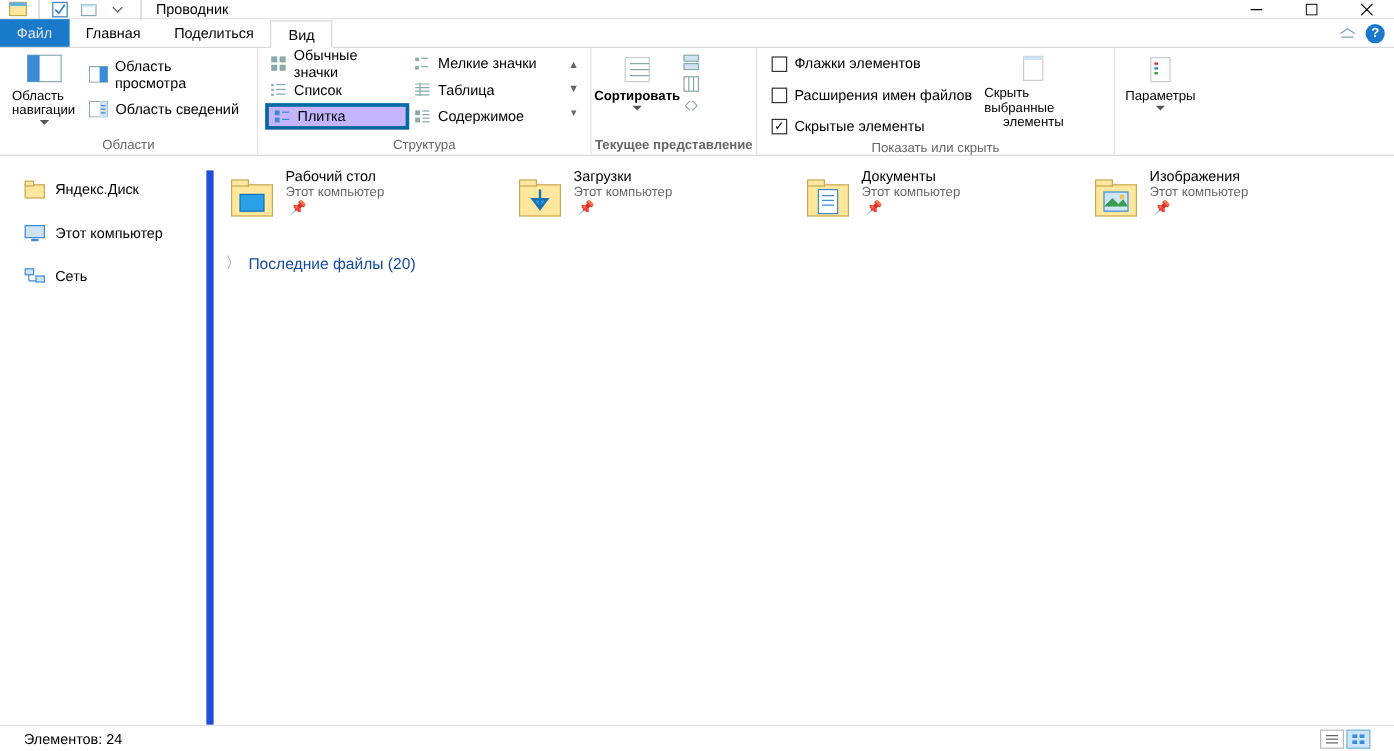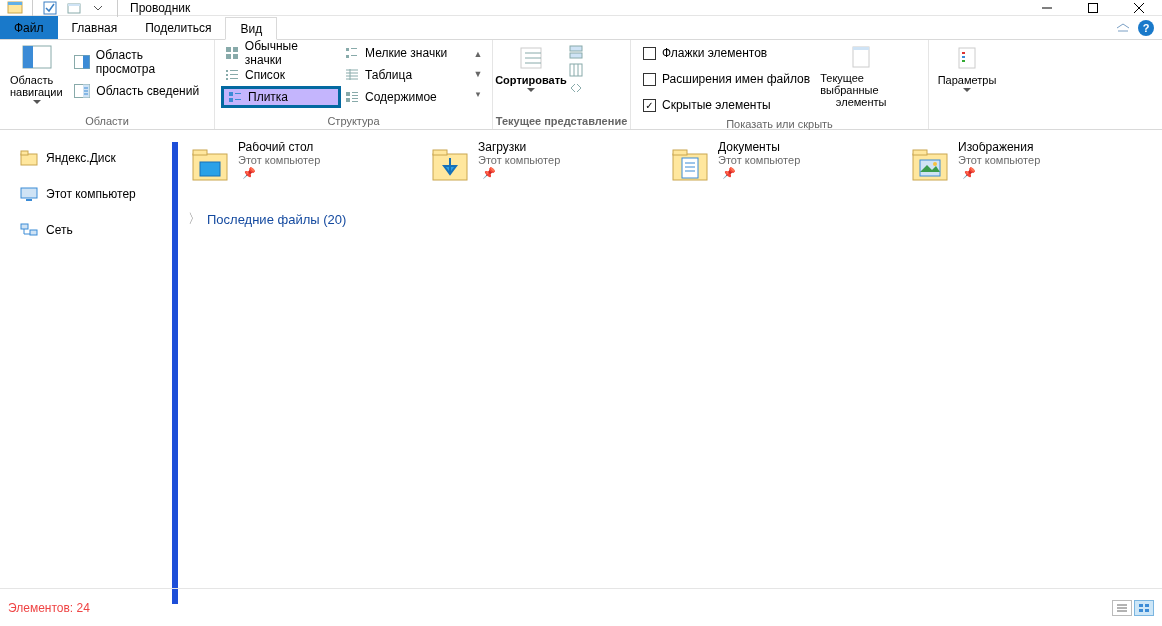--- a/index.html
+++ b/index.html
@@ -10,21 +10,21 @@
   .titlebar .ql { display: flex; align-items: center; gap: 2px; padding: 0 4px; }
   .qbtn { width: 22px; height: 22px; display: flex; align-items: center; justify-content: center; }
   .titlebar .sep { width: 1px; height: 18px; background: #ccc; margin: 0 4px; }
   .titlebar .title { padding: 0 8px; font-size: 12px; }
   .titlebar .spacer { flex: 1; }
   .winbtn { width: 46px; height: 28px; display: flex; align-items: center; justify-content: center; }
 
   
   .tabs { height: 24px; display: flex; align-items: stretch; border-bottom: 1px solid #d9d9d9; }
   .tab { padding: 0 14px; display: flex; align-items: center; font-size: 12px; cursor: default; }
-  .tab.file { background: #1979ca; color: #000000; }
+  .tab.file { background: #1979ca; color: #e5e5e5; }
   .tab.active { background: #fff; border: 1px solid #d9d9d9; border-bottom: 1px solid #fff; position: relative; top: 1px; }
   .tabs .spacer { flex: 1; }
   .tabright { display: flex; align-items: center; gap: 8px; padding: 0 8px; }
   .help { width: 16px; height: 16px; border-radius: 50%; background: #1979ca; color: #fff; display: flex; align-items: center; justify-content: center; font-size: 11px; font-weight: bold; }
 
   
   .ribbon { height: 90px; background: #fff; border-bottom: 1px solid #d9d9d9; display: flex; }
   .group { border-right: 1px solid #e5e5e5; display: flex; flex-direction: column; }
   .group .body { flex: 1; display: flex; align-items: flex-start; padding: 2px 6px; }
   .group .label { text-align: center; font-size: 11px; color: #666; padding-bottom: 2px; }
@@ -58,21 +58,21 @@
   .tiles { display: flex; gap: 20px; flex-wrap: wrap; }
   .tile { display: flex; gap: 8px; width: 220px; padding: 2px; }
   .tileicon { width: 40px; height: 40px; flex-shrink: 0; }
   .tiletext .t1 { font-size: 12px; margin-top: -4px; }
   .tiletext .t2 { font-size: 11px; color: #6a6a6a; }
   .pin { color: #888; font-size: 11px; margin-left: 4px;}
   .section { display: flex; align-items: center; gap: 6px; color: #13499f; font-size: 13px; margin-top: 24px; }
   .section .chev { color: #888; }
 
   
-  .status { position: absolute; bottom: 0; left: 0; right: 0; height: 38px; border-top: 1px solid #e5e5e5; display: flex; align-items: center; padding: 0 8px; font-size: 12px; color: #ef4444; }
+  .status { position: absolute; bottom: 0; left: 0; right: 0; height: 22px; border-top: 1px solid #e5e5e5; display: flex; align-items: center; padding: 0 20px; font-size: 12px; color: #000000; }
   .status .spacer { flex: 1; }
   .viewtoggle { width: 20px; height: 16px; border: 1px solid #bbb; margin-left: 2px; display: flex; align-items: center; justify-content: center; }
   .viewtoggle.active { background: #cde6f7; border-color: #7ab5e0; }
 
   
   svg { display: block; }
 </style>
 </head>
 <body>
 
@@ -302,21 +302,21 @@
         <div class="checkrow">
           <div class="chk">✓</div>
           <span>Скрытые элементы</span>
         </div>
       </div>
       <div class="bigbtn" style="width:90px;">
         <svg width="28" height="26">
             <rect x="6" y="3" width="16" height="20" fill="#fff" stroke="#ccc"></rect>
             <rect x="6" y="3" width="16" height="3" fill="#cfe3f5"></rect>
           </svg>
-        <span>Текущее выбранные</span>
+        <span>Скрыть выбранные</span>
         <span style="margin-top:-2px;">элементы</span>
       </div>
     </div>
     <div class="label">Показать или скрыть</div>
   </div>
 
   <div class="group" style="width:78px; border-right:none;">
     <div class="body">
       <div class="bigbtn">
         <svg width="28" height="28">

